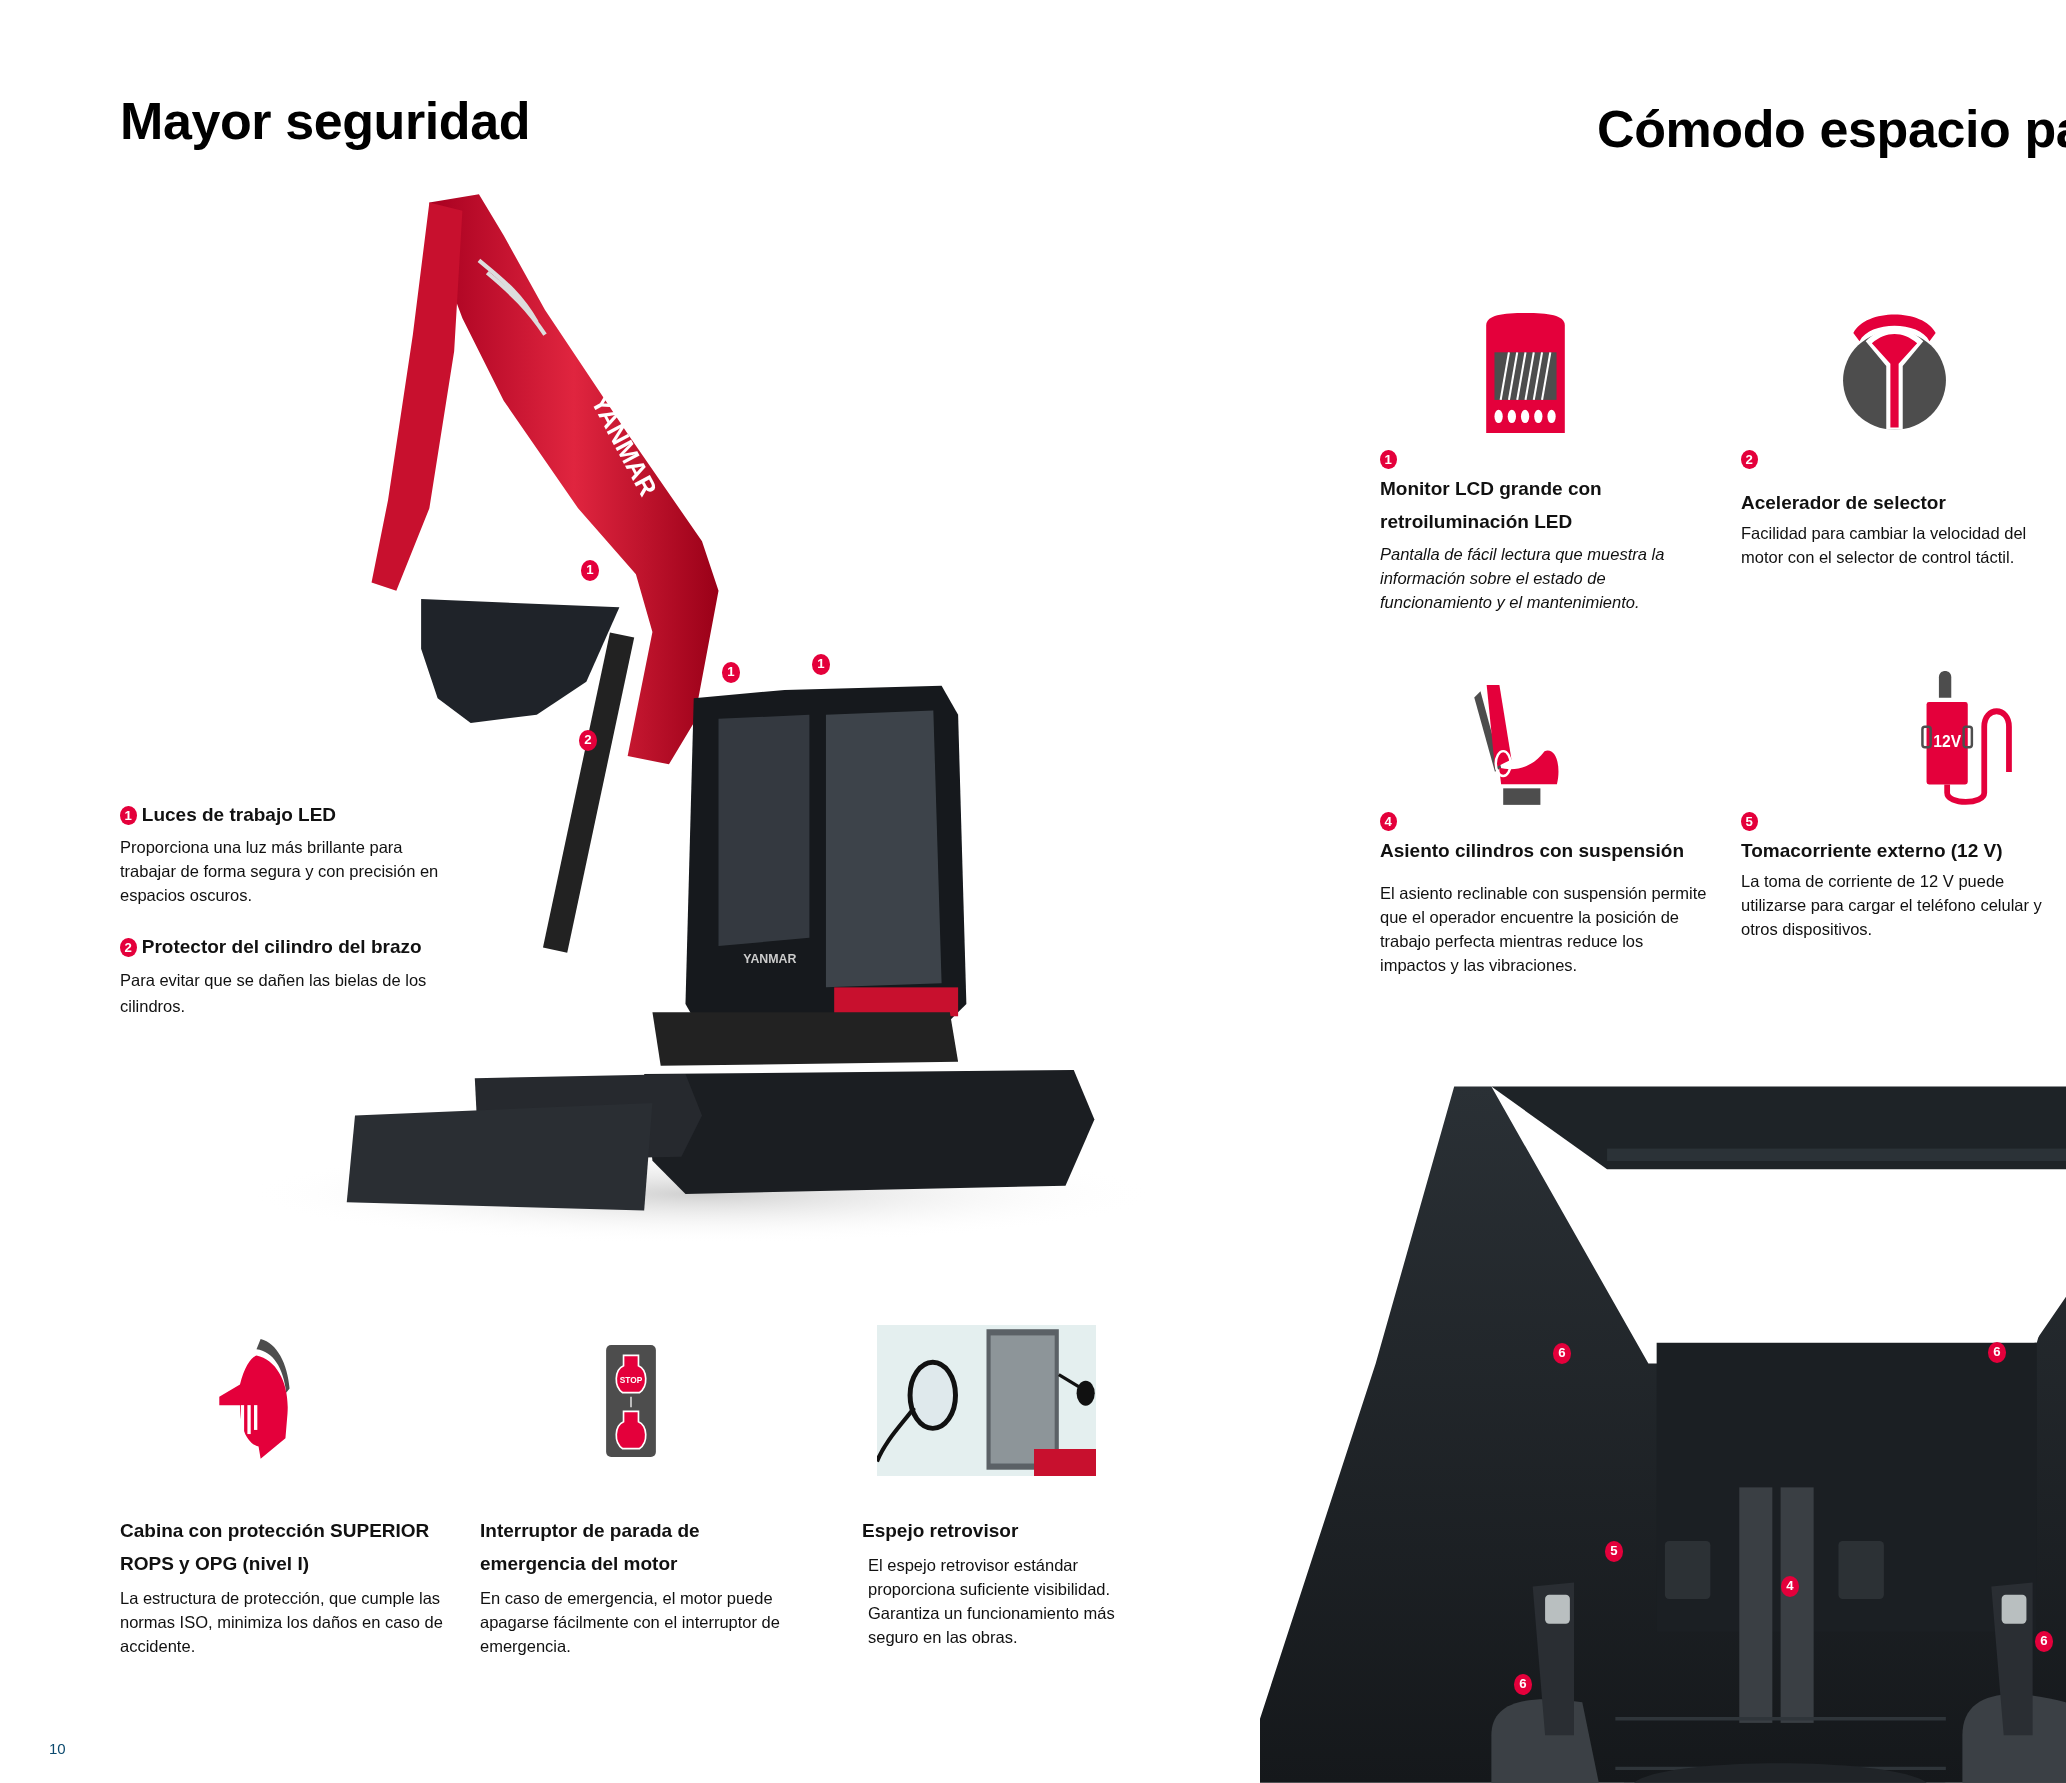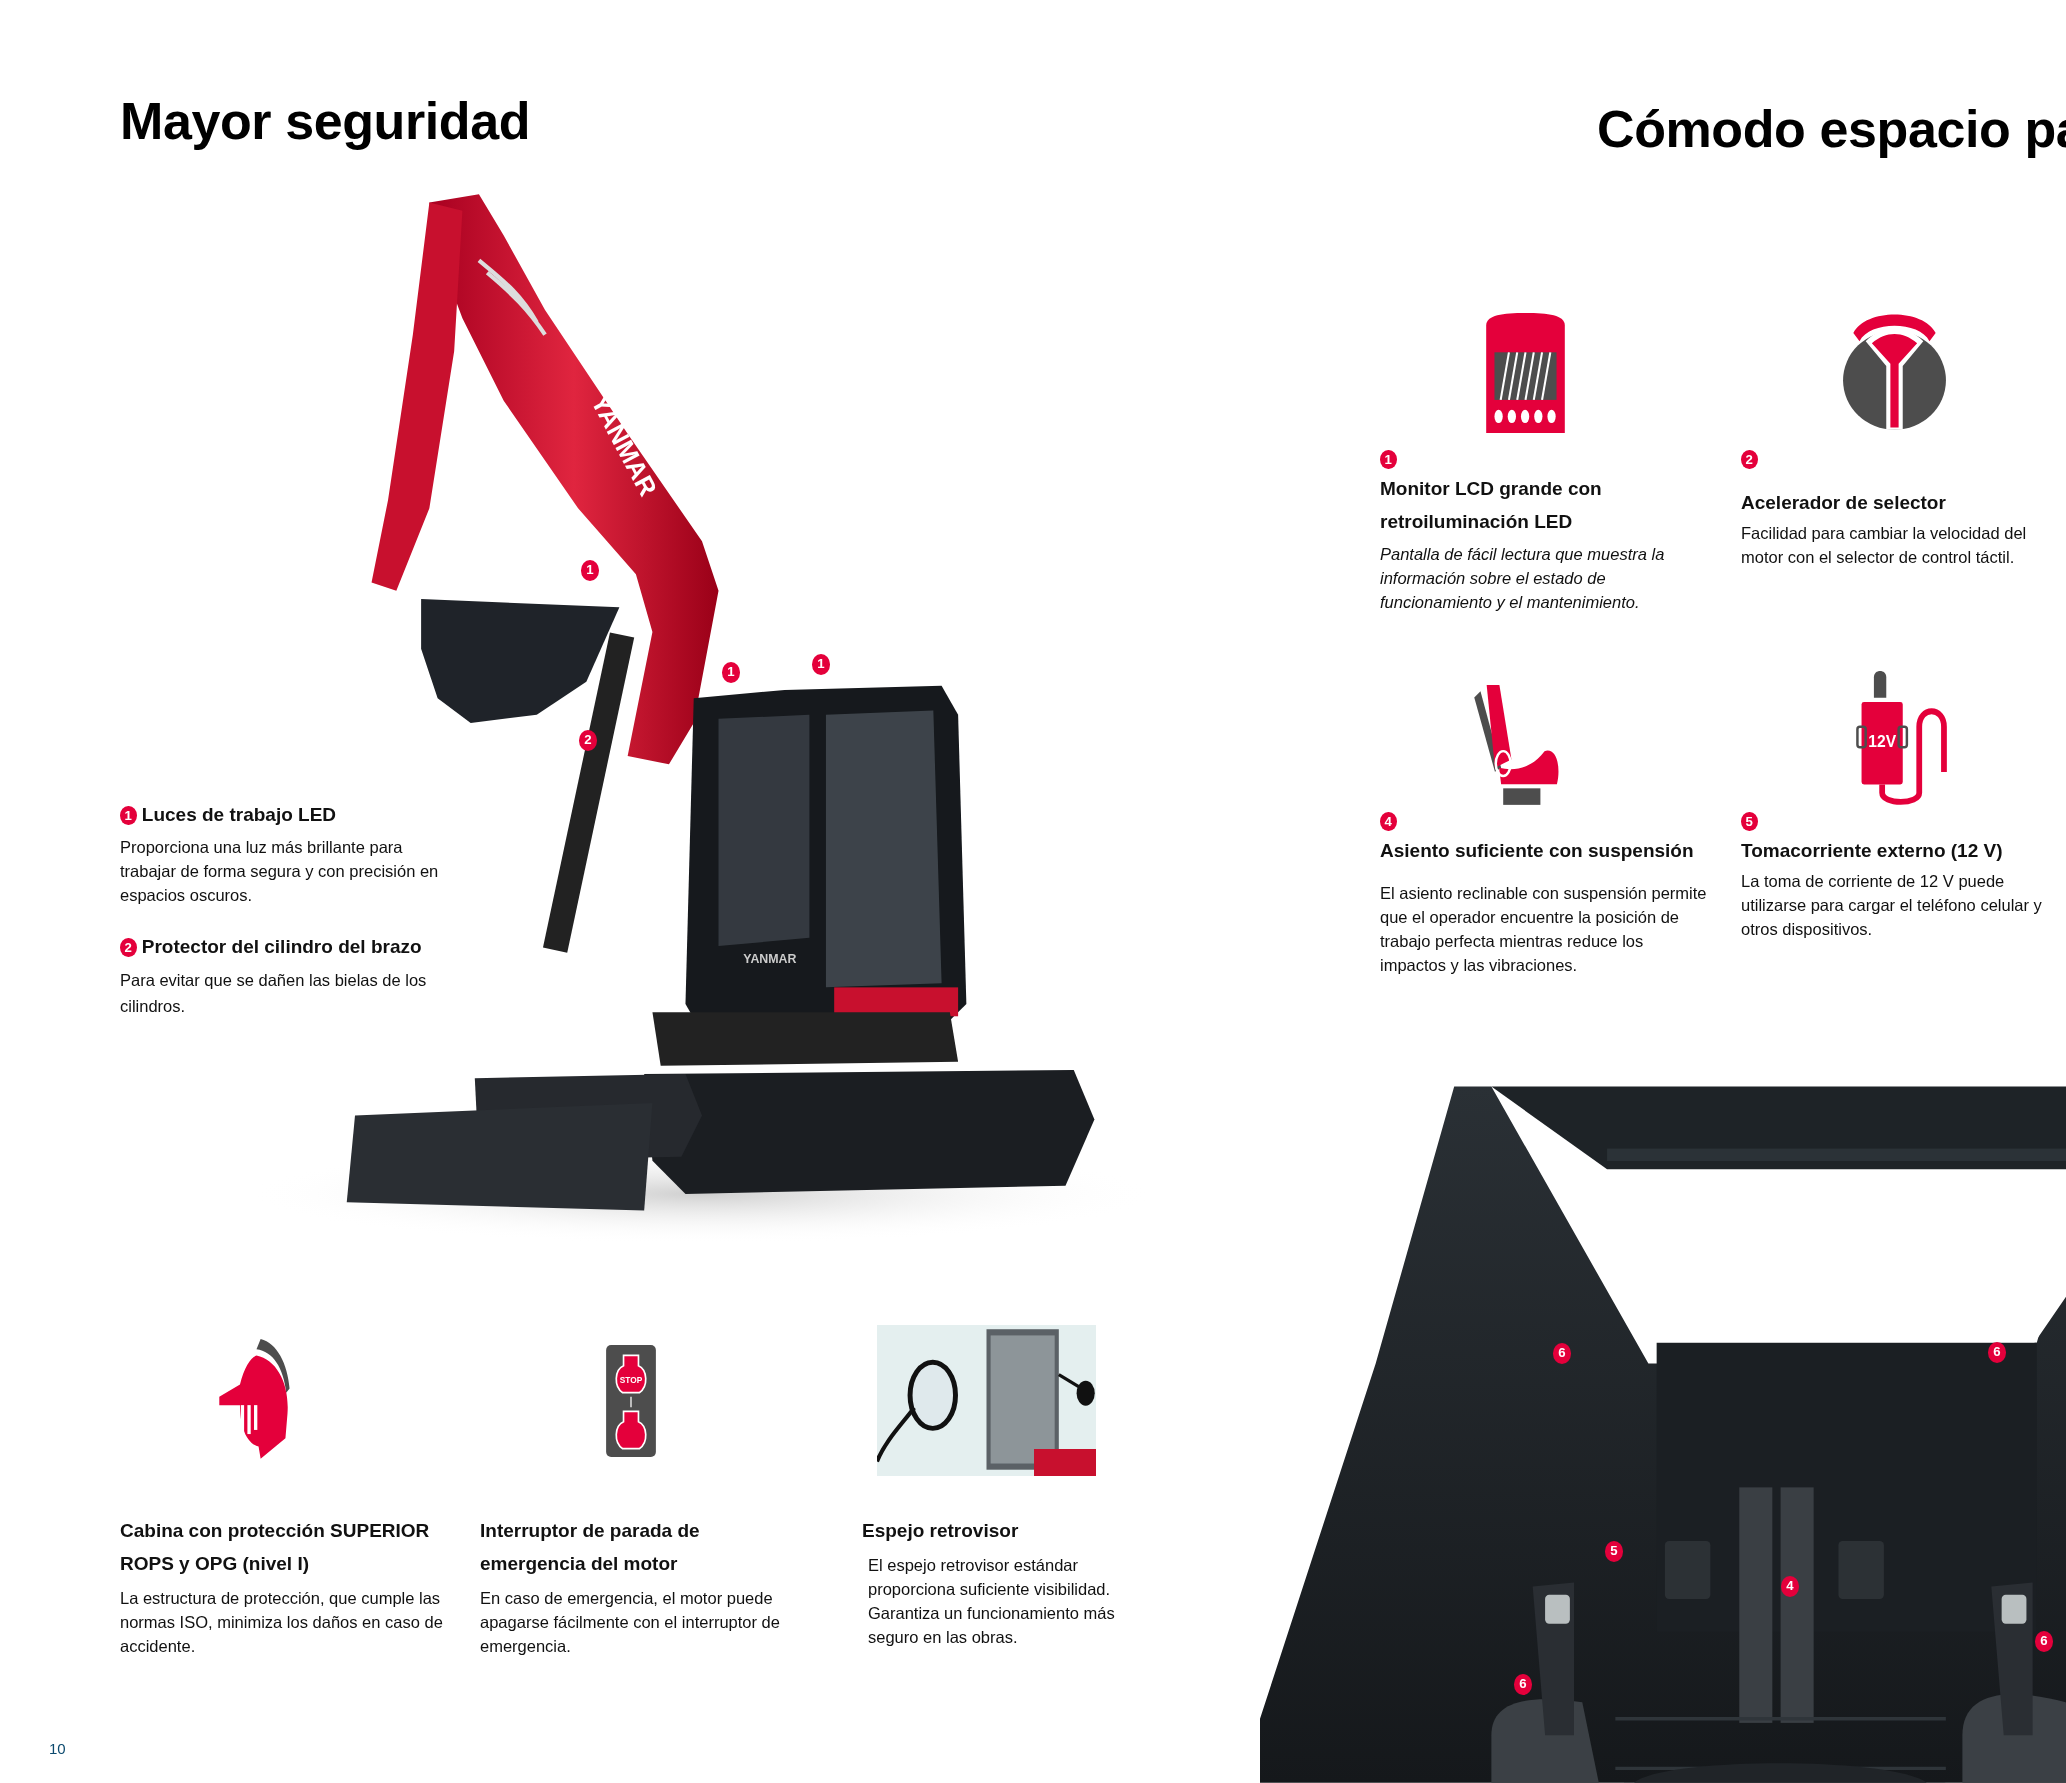--- a/index.html
+++ b/index.html
@@ -165,34 +165,34 @@
 
 <div class="icon" style="left:1466px;top:685px;">
   <svg width="124" height="124" viewBox="0 0 300 300">
     <path d="M20 30 L35 15 L85 200 L70 210 Z" fill="#4d4d4d"></path>
     <path d="M50 0 L80 -5 L110 180 L70 200 Z" fill="#e4003b"></path>
     <path d="M80 200 C120 210 160 200 190 160 C220 150 230 200 220 240 L85 240 Z" fill="#e4003b"></path>
     <ellipse cx="90" cy="190" rx="18" ry="30" fill="none" stroke="#fff" stroke-width="6"></ellipse>
     <rect x="90" y="250" width="90" height="40" fill="#4d4d4d"></rect>
   </svg>
 </div>
-<div class="icon" style="left:1845px;top:669px;">
+<div class="icon" style="left:1910px;top:669px;">
   <svg width="132" height="136" viewBox="0 0 320 330">
     <path d="M70 20 C70 0 100 0 100 20 L100 70 L70 70 Z" fill="#4d4d4d"></path>
     <rect x="40" y="80" width="100" height="200" rx="6" fill="#e4003b"></rect>
     <rect x="30" y="140" width="20" height="50" rx="6" fill="none" stroke="#4d4d4d" stroke-width="6"></rect>
     <rect x="130" y="140" width="20" height="50" rx="6" fill="none" stroke="#4d4d4d" stroke-width="6"></rect>
     <text x="90" y="190" text-anchor="middle" font-family="Liberation Sans,sans-serif" font-weight="700" font-size="38" fill="#fff">12V</text>
     <path d="M90 280 L90 300 C90 330 180 330 180 300 L180 140 C180 90 240 90 240 140 L240 250" stroke="#e4003b" stroke-width="14" fill="none"></path>
   </svg>
 </div>
 
 <div class="abs" style="left:1380px;top:812px;width:331px;">
   <span class="badge">4</span>
-  <div class="ftitle" style="margin-top:3.3px;">Asiento suficiente con suspensión</div>
+  <div class="ftitle" style="margin-top:3.3px;">Asiento cilindros con suspensión</div>
   <div class="fdesc" style="margin-top:14px;">El asiento reclinable con suspensión permite que el operador encuentre la posición de trabajo perfecta mientras reduce los impactos y las vibraciones.</div>
 </div>
 <div class="abs" style="left:1741px;top:812px;width:322px;">
   <span class="badge">5</span>
   <div class="ftitle" style="margin-top:3.3px;">Tomacorriente externo (12 V)</div>
   <div class="fdesc" style="margin-top:1.7px;">La toma de corriente de 12 V puede utilizarse para cargar el teléfono celular y otros dispositivos.</div>
 </div>
 
 <div class="abs" style="left:1260px;top:1074px;width:1261px;height:709px;">
   <svg width="1261" height="709" viewBox="0 0 3052 1715">

